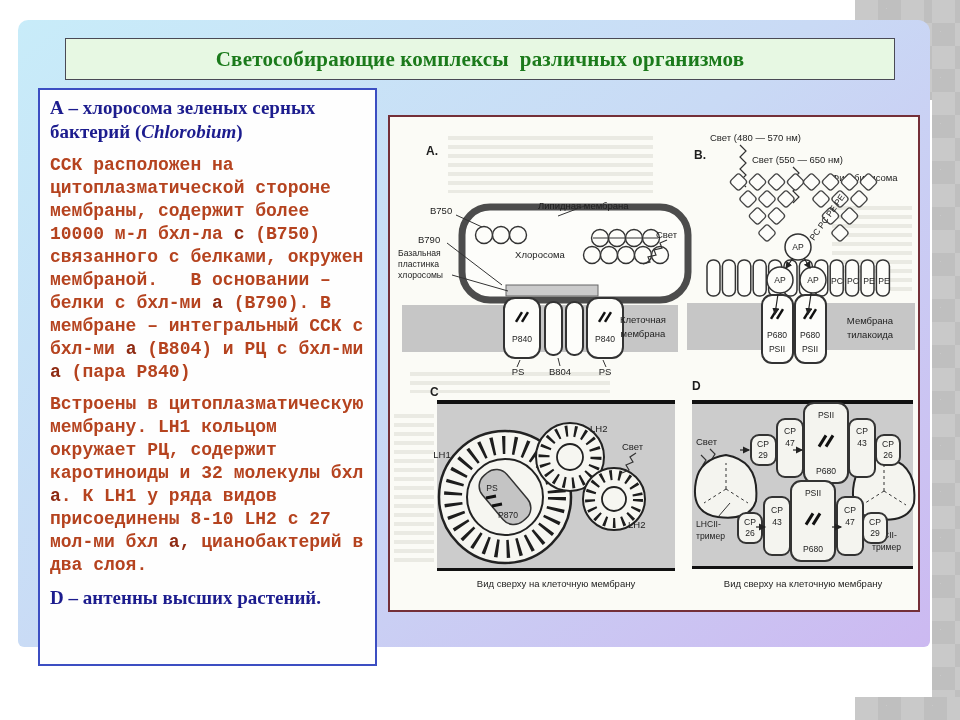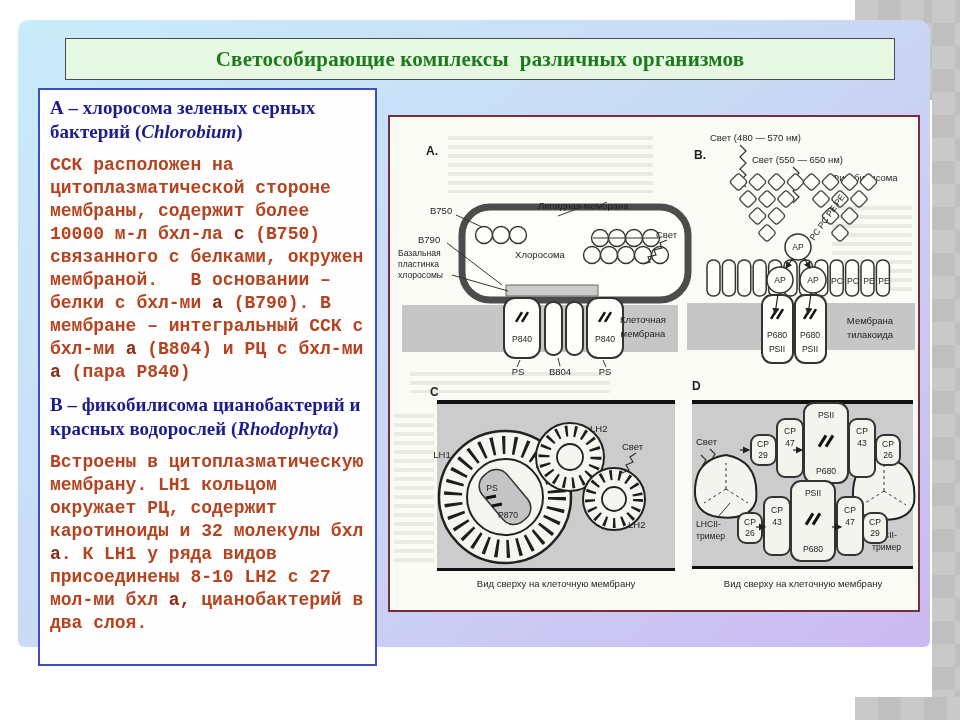--- a/index.html
+++ b/index.html
@@ -42,22 +42,22 @@
 
 <div class="slide">
 
   <div class="title-box">
     <h1>Светособирающие комплексы  различных организмов</h1>
   </div>
 
   <div class="text-panel">
       <p class="para blue"><span>А – хлоросома зеленых серных бактерий (</span><span class="seg-italic">Chlorobium</span><span>)</span></p>
       <p class="para red"><span>ССК расположен на цитоплазматической стороне мембраны, содержит более 10000 м-л бхл-ла </span><span class="seg-bold">с</span><span> (В750) связанного с белками, окружен мембраной.   В основании – белки с бхл-ми </span><span class="seg-bold">а</span><span> (В790). В мембране – интегральный ССК с бхл-ми </span><span class="seg-bold">а</span><span> (В804) и РЦ с бхл-ми </span><span class="seg-bold">а</span><span> (пара Р840)</span></p>
-      <p class="para blue"><span>В – фикобилисома цианобактерий и красных водорослей (</span><span class="seg-italic">Rhodophyta</span><span>)</span></p>
       <p class="para red"><span>Встроены в цитоплазматическую мембрану. LH1 кольцом окружает РЦ, содержит каротиноиды и 32 молекулы бхл </span><span class="seg-bold">а</span><span>. К LH1 у ряда видов присоединены 8-10 LH2 с 27 мол-ми бхл </span><span class="seg-bold">а,</span><span> цианобактерий в два слоя.</span></p>
+      <p class="para blue"><span>D – антенны высших растений.</span></p>
     </div>
 
   <div class="diagram">
     <div class="bleed" style="left:58px;top:14px;width:205px;height:62px;"></div>
     <div class="bleed" style="left:442px;top:84px;width:80px;height:92px;"></div>
     <div class="bleed" style="left:4px;top:292px;width:40px;height:156px;"></div>
     <div class="bleed" style="left:20px;top:250px;width:200px;height:26px;"></div>
 
     <svg width="528" height="493" viewBox="0 0 528 493">
       <defs>

